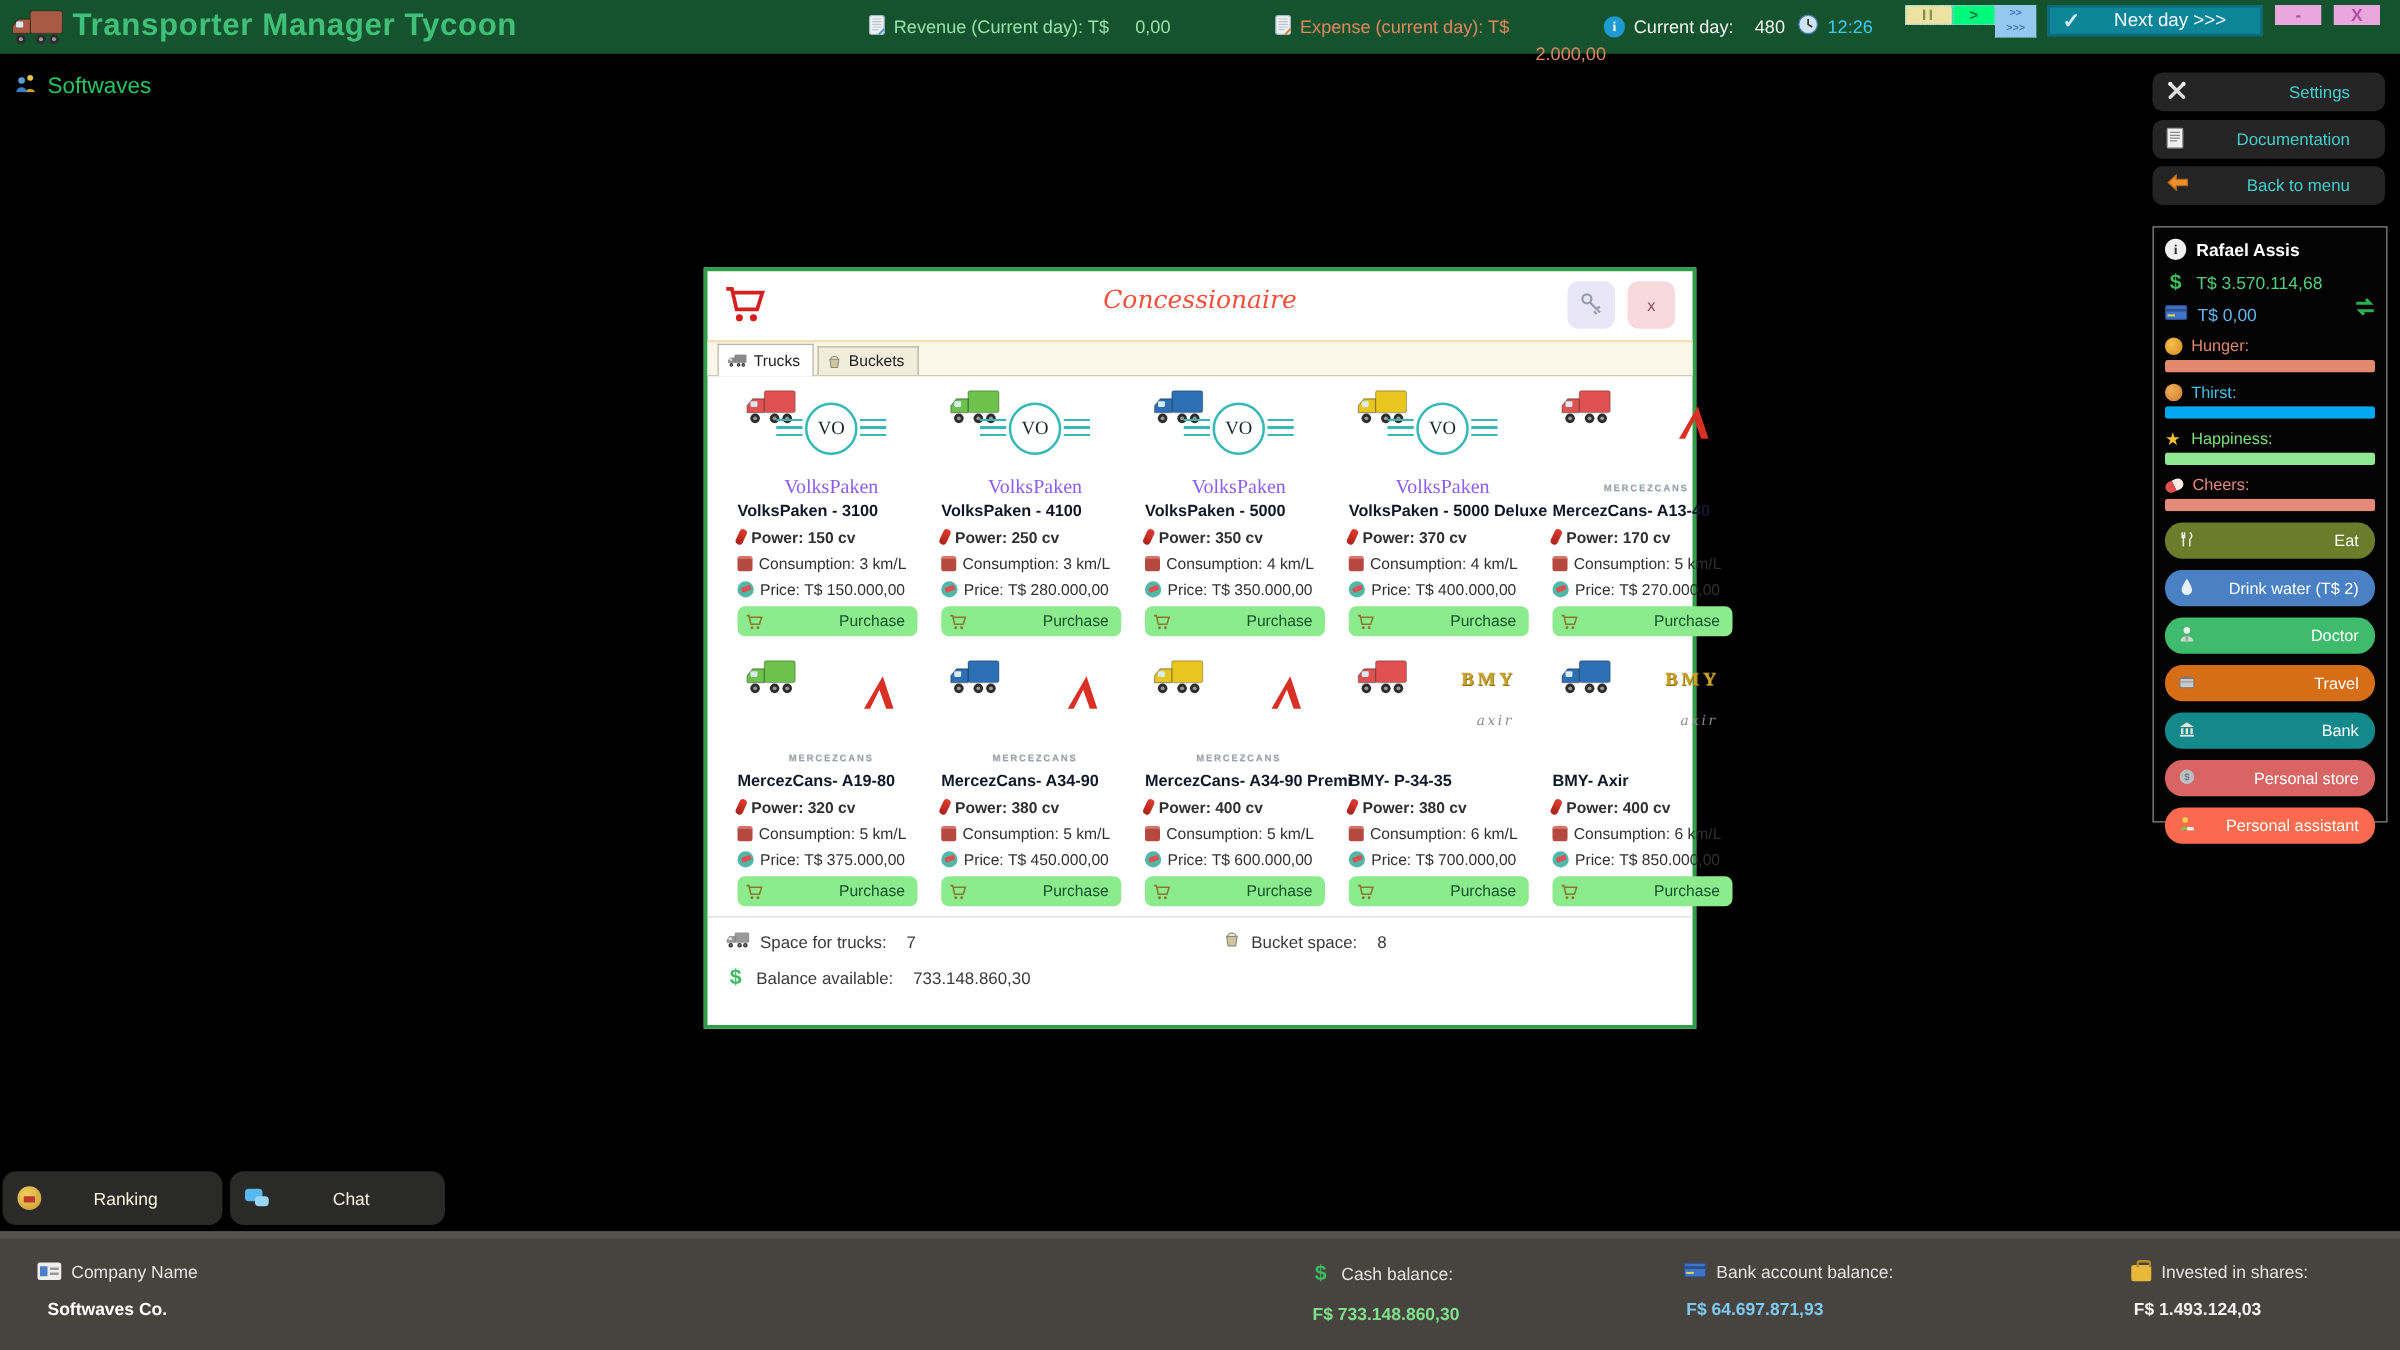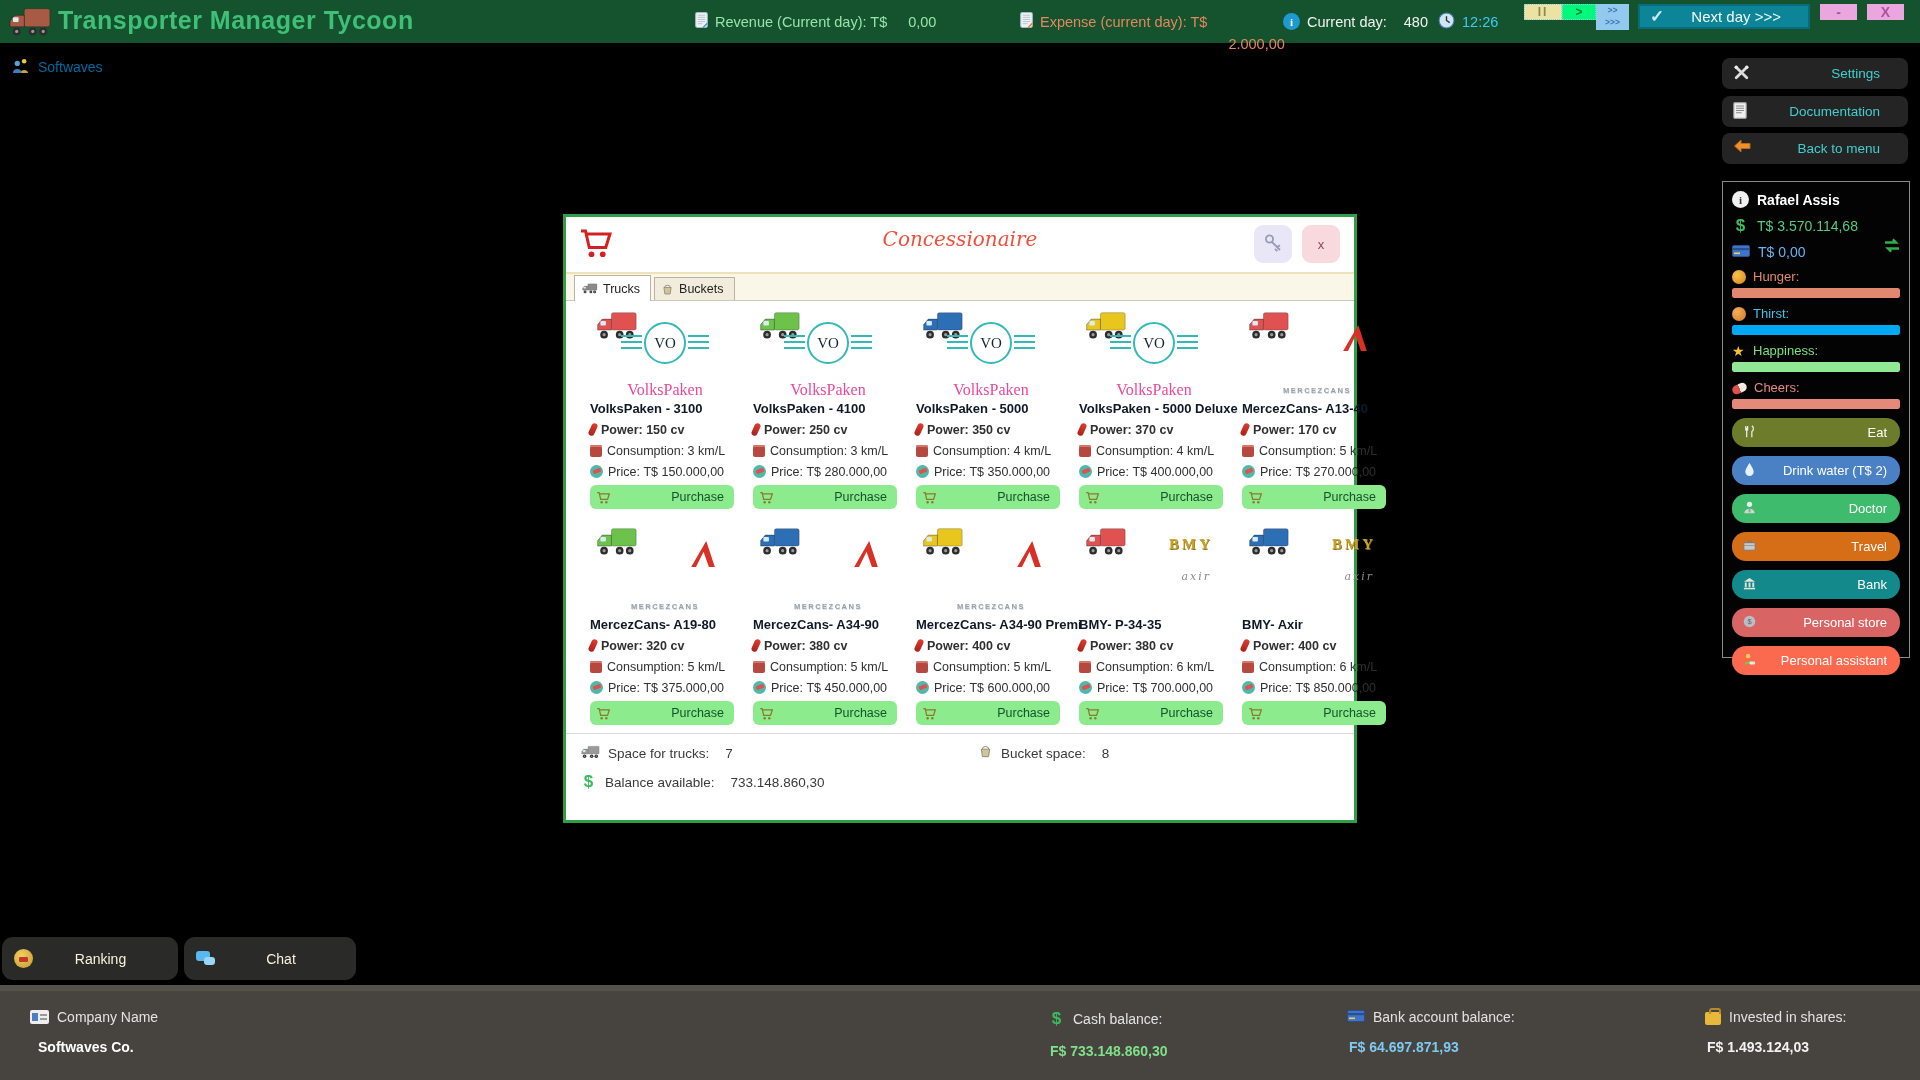--- a/index.html
+++ b/index.html
@@ -31,21 +31,21 @@
   .btn-next  { width:172px; margin-left:9px; background:#0d8598; border:2px solid #0a6b7c; color:#f2fbfd;
                font-size:15px; display:flex; align-items:center; cursor:pointer; position:relative; }
   .btn-next .check { margin-left:10px; font-size:17px; font-weight:bold; color:#cfe9f7; }
   .btn-next .check::before { content:"✓"; }
   .btn-next .lbl { flex:1; text-align:center; }
   .btn-min, .btn-close { width:37px; margin-left:10px; background:#e9a7de; border:none; color:#b0519f;
                font-weight:bold; font-size:14px; cursor:pointer; }
 
   
   .softwaves { position:absolute; left:12px; top:58px; display:flex; align-items:center; gap:7px;
-               color:#0369a1; font-size:14px; }
+               color:#22c55e; font-size:18px; }
 
   
   .side-btn { position:absolute; right:12px; width:186px; height:31px; background:#242424; border:none;
               border-radius:8px; color:#43cfcf; font-size:13.5px; text-align:right; padding-right:28px;
               cursor:pointer; }
   .side-btn .s-ico { position:absolute; left:11px; top:6px; }
   .sb-settings { top:58px; } .sb-doc { top:96px; } .sb-back { top:133px; }
 
   
   .player-panel { position:absolute; right:10px; top:181px; width:188px; height:477px;
@@ -103,21 +103,21 @@
   .card-img .truck { position:absolute; left:4px; top:2px; }
   .brand-vo { position:absolute; left:0; right:0; top:0; bottom:0; }
   .vo-row { position:absolute; left:50%; top:16px; transform:translateX(-50%);
             display:flex; align-items:center; gap:2px; }
   .vo-lines { width:21px; height:16px;
               background:repeating-linear-gradient(#35b8b8 0 2px, transparent 2px 6px); }
   .vo-circle { width:42px; height:42px; border:2px solid #35b8b8; border-radius:50%;
                display:flex; align-items:center; justify-content:center;
                font-family:"Liberation Serif",serif; font-size:15px; color:#15252e; }
   .vo-name { position:absolute; left:0; right:0; bottom:2px; text-align:center;
-             font-family:"Liberation Serif",serif; font-size:16px; color:#ec4899; }
+             font-family:"Liberation Serif",serif; font-size:16px; color:#8b5cf6; }
   .brand-mz { position:absolute; left:0; right:0; top:0; bottom:0; }
   .mz-mark { position:absolute; right:24px; top:18px; width:26px; height:28px; }
   .mz-name { position:absolute; left:0; right:0; bottom:6px; text-align:center; font-size:7.5px;
              font-weight:bold; letter-spacing:1.5px; color:#9aa0a8;
              text-shadow:0.5px 0.5px 0 #d8dce0; }
   .brand-bmy { position:absolute; left:0; right:0; top:0; bottom:0; }
   .bmy-mark { position:absolute; right:16px; top:14px; font-family:"Liberation Serif",serif;
               font-weight:bold; font-size:15px; letter-spacing:3px; color:#c9a227;
               text-shadow:0.5px 0.5px 0 #8a6f1a;text-align:center; }
   .bmy-sub { position:absolute; right:18px; top:48px; font-family:"DejaVu Serif",serif;

